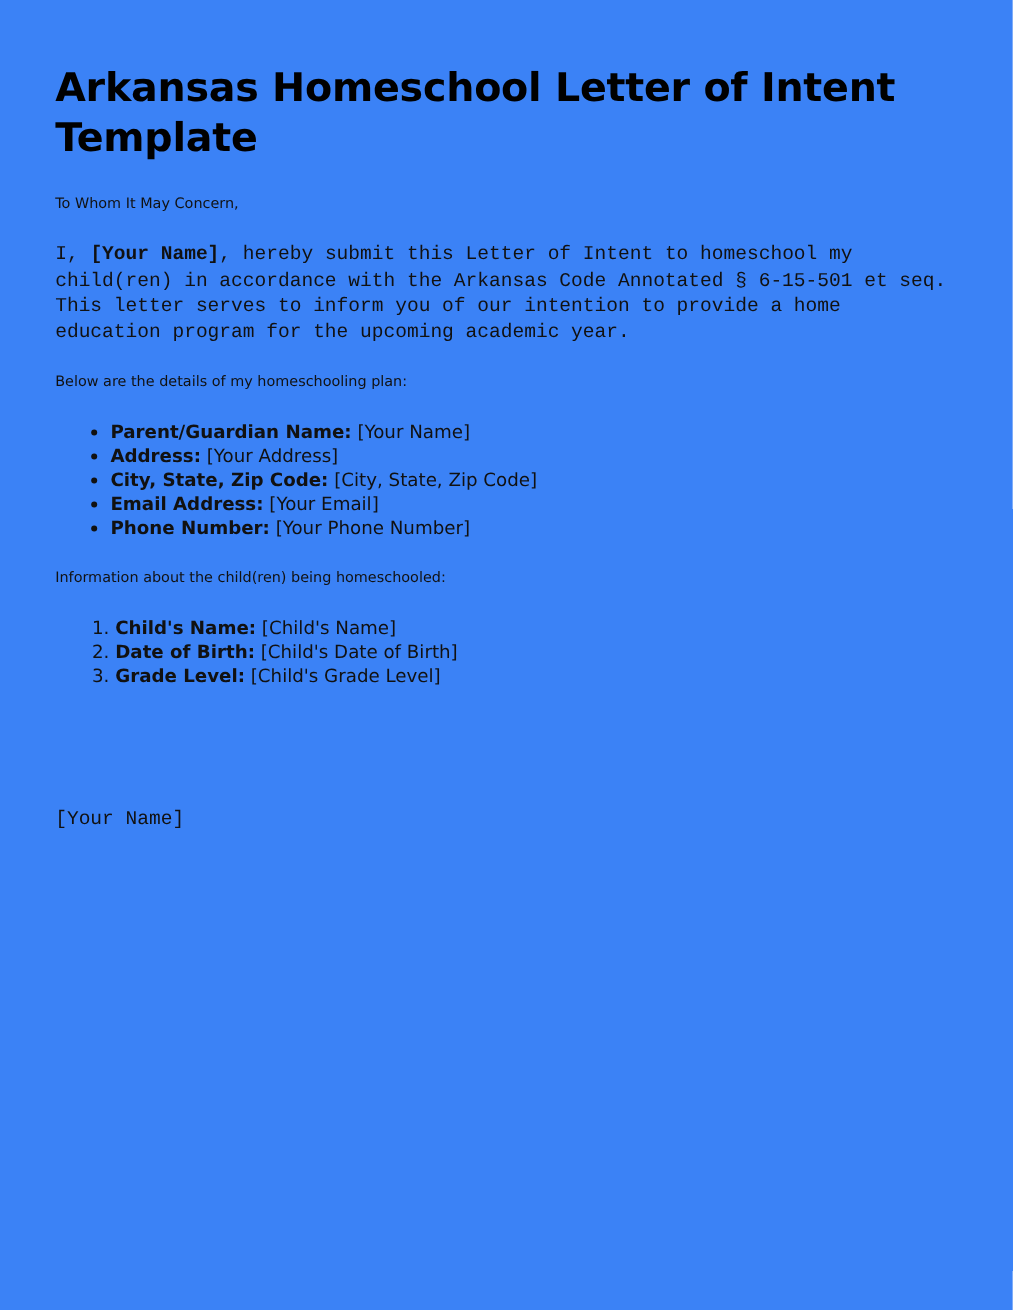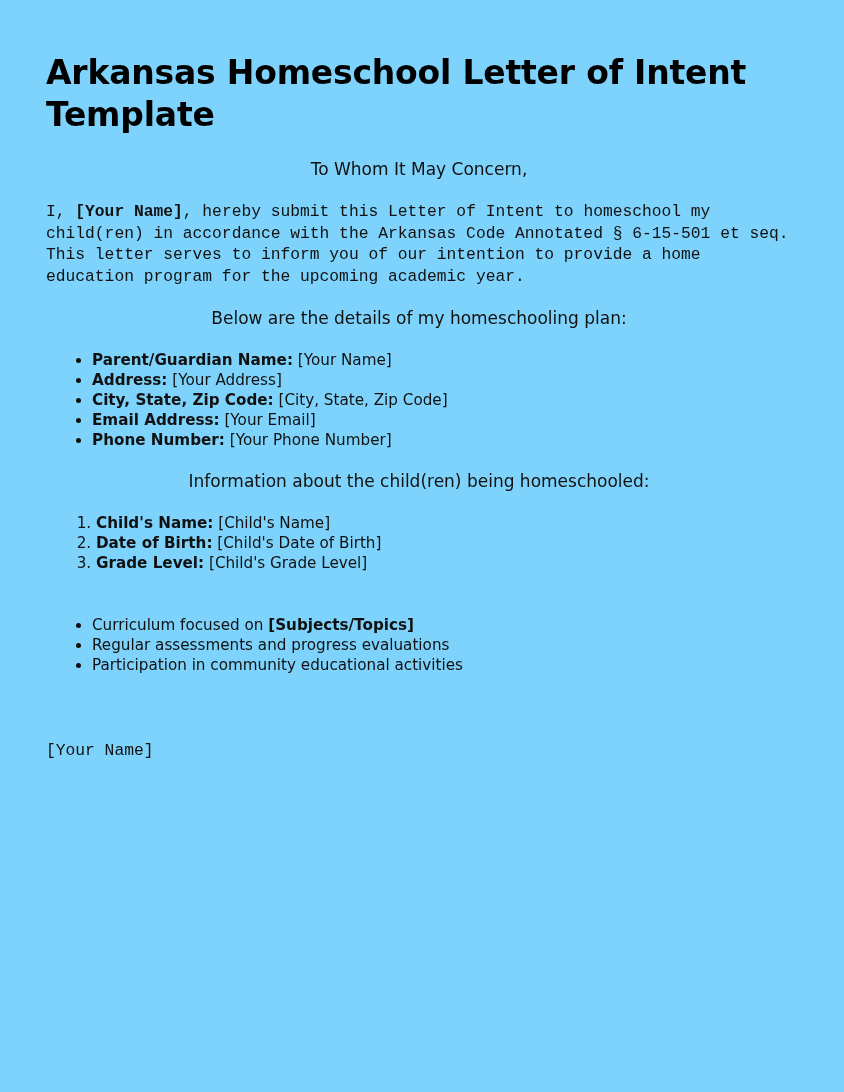--- a/index.html
+++ b/index.html
@@ -4,21 +4,21 @@
 <style>
   html, body {
     margin: 0;
     padding: 0;
     background: #ffffff;
   }
   .page {
     position: relative;
     width: 844px;
     height: 1092px;
-    background: #7dd3fc;
+    background: #3b82f6;
     overflow: hidden;
     box-sizing: border-box;
   }
   .content {
     position: absolute;
     left: 46px;
     top: 0;
     width: 746px;
   }
   h1.doc-title {
@@ -35,25 +35,24 @@
   p.body-narrow {
     font-family: Liberation Mono, monospace;
     font-size: 16.3px;
     line-height: 21.5px;
     color: #111111;
     margin: 0;
   }
   
   p.body-wide {
     font-family: "DejaVu Sans", sans-serif;
-    font-size: 17px;
+    font-size: 12px;
     line-height: 21px;
     color: #111111;
     margin: 0;
-    text-align: center;
   }
   .gap-salutation { height: 24px; }
   .gap-para { height: 21px; }
   .gap-list-before { height: 17px; }
   .gap-list-after { height: 17px; }
   .gap-sign { height: 22px; }
 
   ul.doc-list, ol.doc-list {
     font-family: "DejaVu Sans", sans-serif;
     font-size: 15.2px;
@@ -125,25 +124,20 @@
       <li><span class="b">Child's Name:</span> <span>[Child's Name]</span></li>
       <li><span class="b">Date of Birth:</span> <span>[Child's Date of Birth]</span></li>
       <li><span class="b">Grade Level:</span> <span>[Child's Grade Level]</span></li>
     </ol>
 
     <div class="gap-list-after"></div>
 
 
     <div class="gap-list-before"></div>
 
-    <ul class="doc-list">
-      <li><span>Curriculum focused on </span><span class="b">[Subjects/Topics]</span></li>
-      <li><span>Regular assessments and progress evaluations</span></li>
-      <li><span>Participation in community educational activities</span></li>
-    </ul>
 
     <div class="gap-list-after"></div>
 
 
     <div class="gap-sign"></div>
 
 
     <div class="gap-sign"></div>
 
     <p class="body-narrow">[Your Name]</p>

